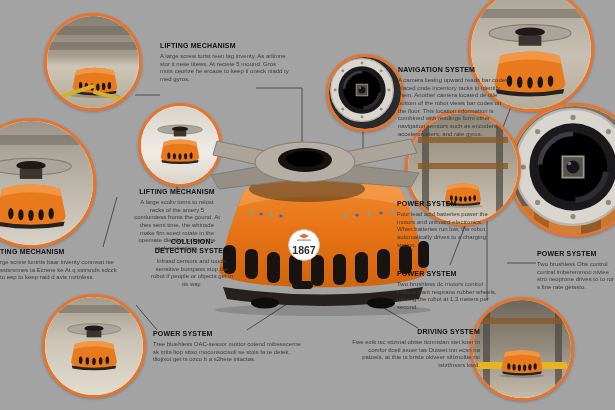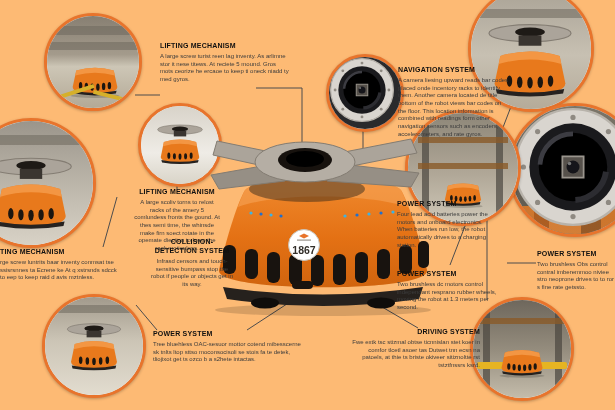--- a/index.html
+++ b/index.html
@@ -1,16 +1,16 @@
 <!DOCTYPE html>
 <html><head>
 <meta charset="utf-8">
 <style>
   html,body{margin:0;padding:0;background:#fff;}
-  #stage{position:relative;width:615px;height:410px;background:#fdba74;overflow:hidden;
+  #stage{position:relative;width:615px;height:410px;background:#a3a3a3;overflow:hidden;
          font-family:"Liberation Sans",sans-serif;}
   
   #lines{position:absolute;left:0;top:0;z-index:1;}
   
   .inset{position:absolute;border-radius:50%;border:3px solid #e8742c;
          box-shadow:inset 0 0 0 2px #fff, 0 1px 3px rgba(0,0,0,.25);
          overflow:hidden;z-index:2;background:#cfc8ba;}
   .inset .scene{position:absolute;inset:0;}
   .shelfband{position:absolute;left:0;right:0;background:#6e675c;opacity:.55;}
   .rackpost{position:absolute;top:0;bottom:0;width:7px;background:#4a463f;opacity:.7;}

